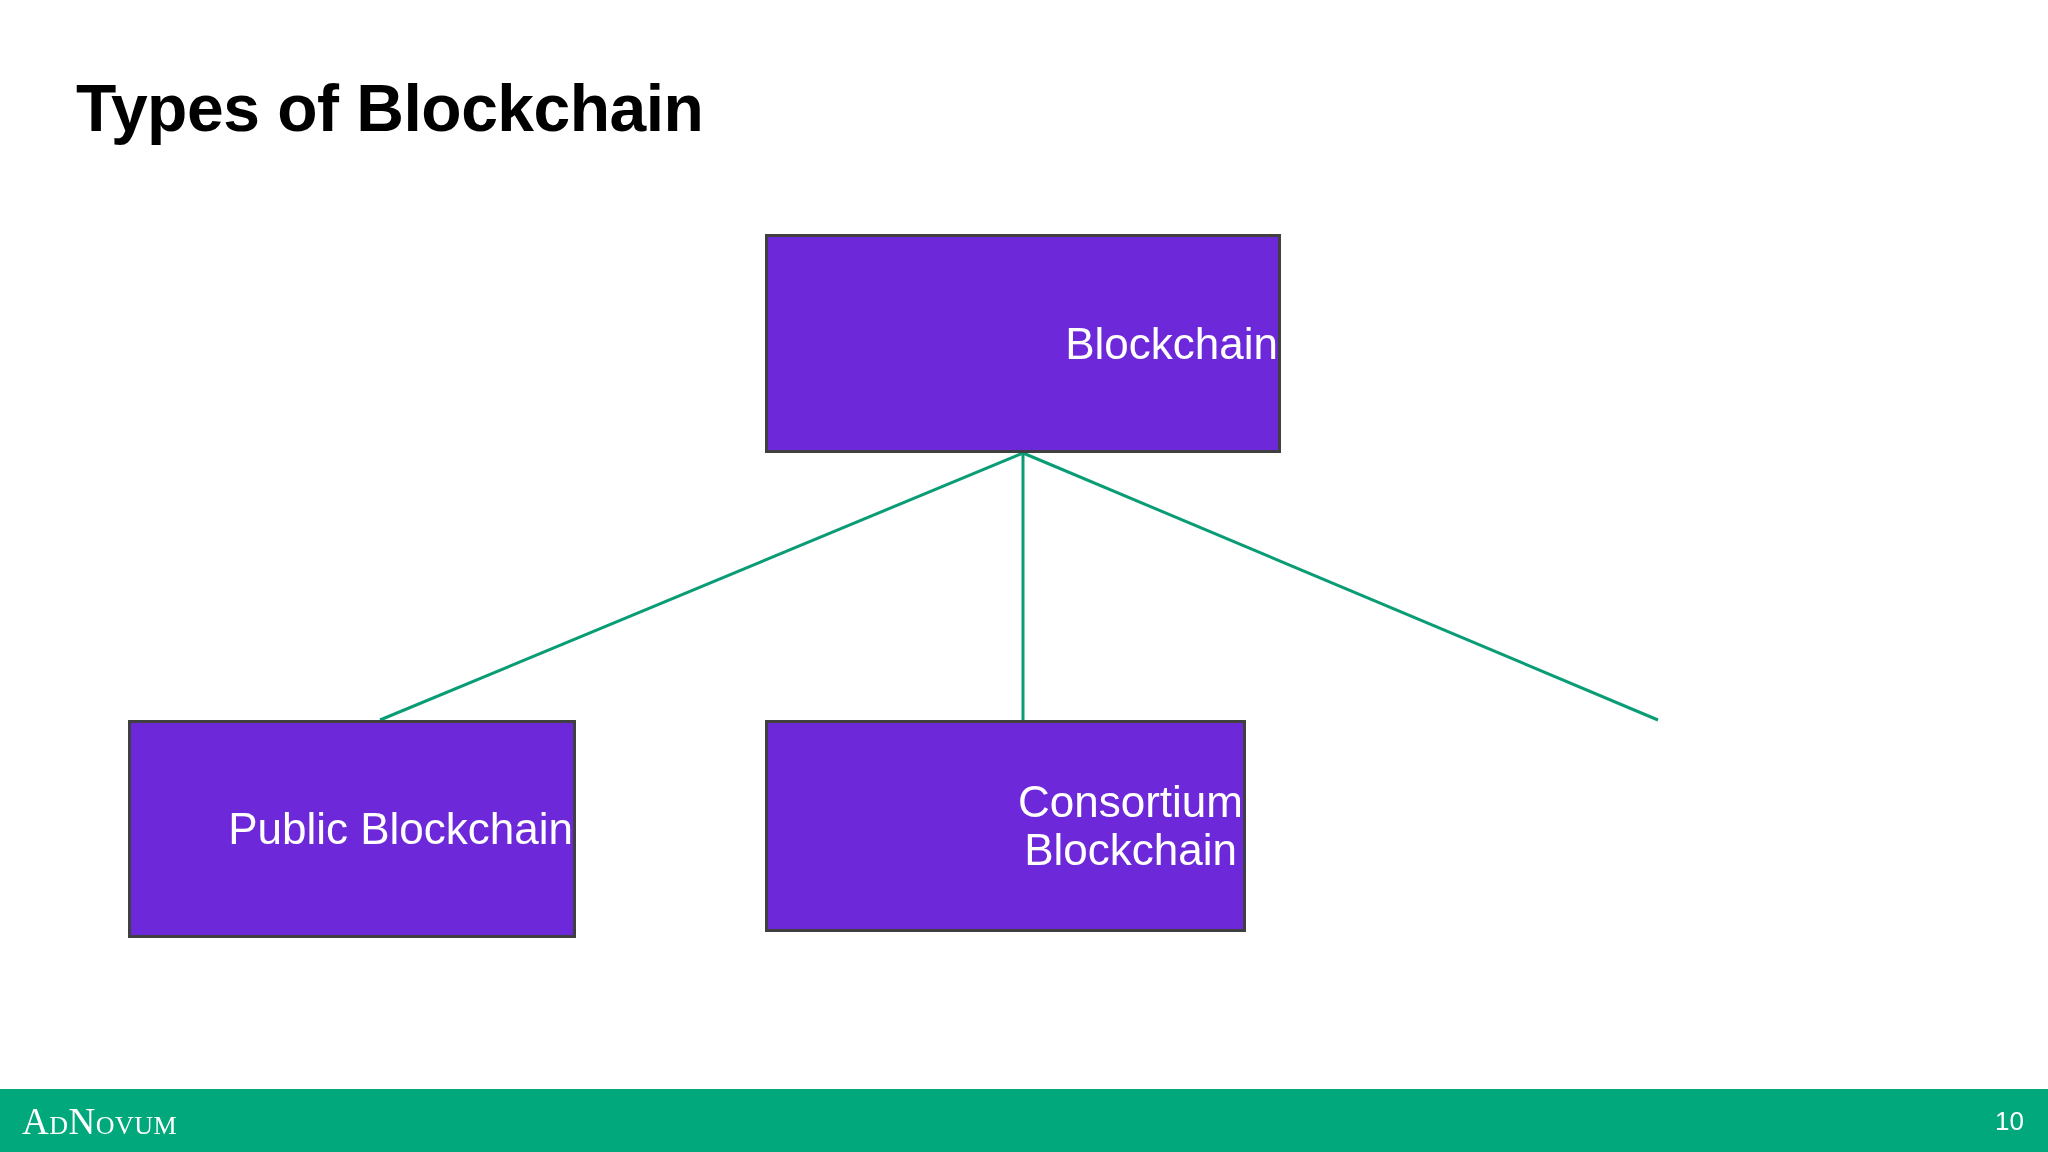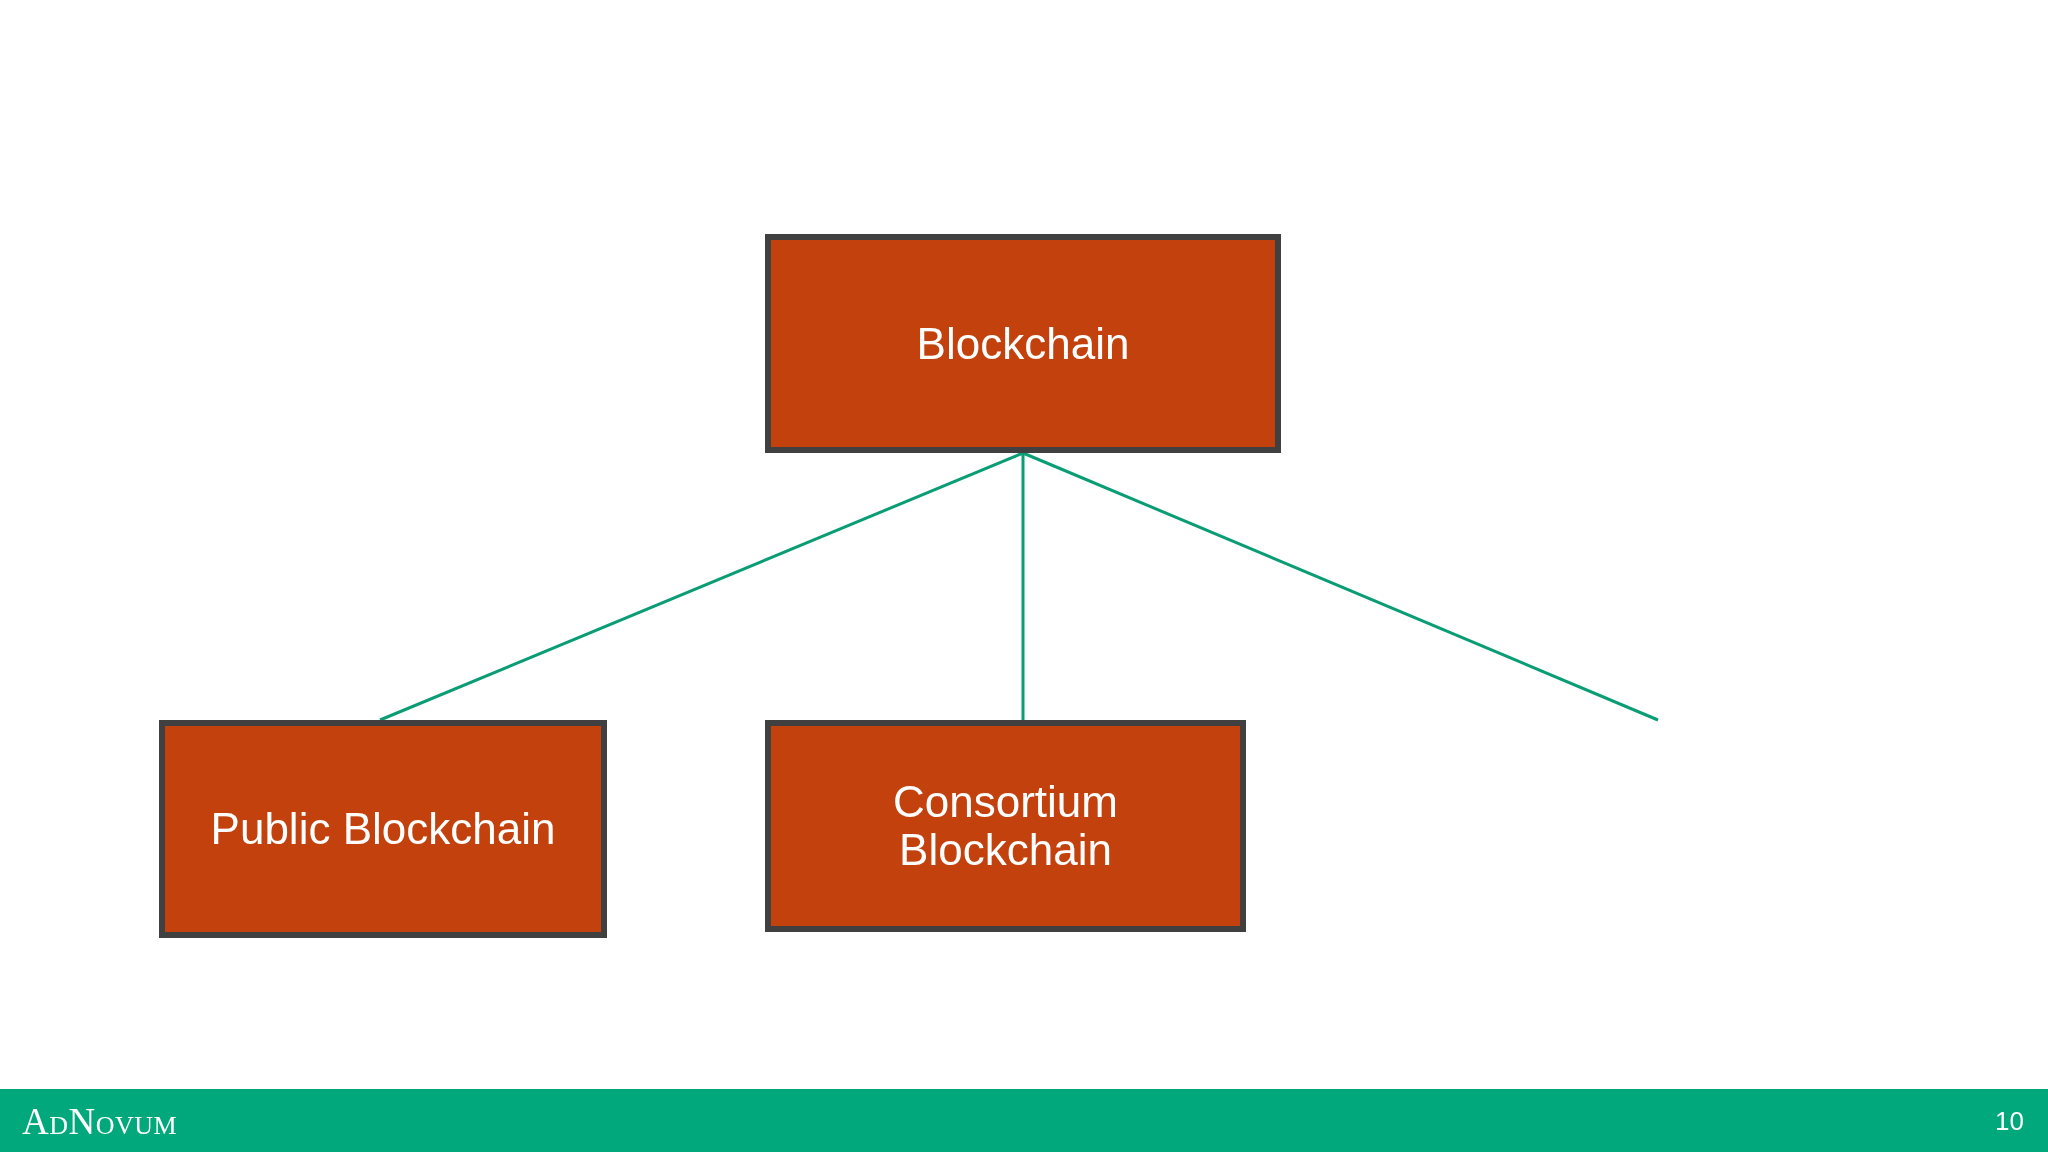--- a/index.html
+++ b/index.html
@@ -42,25 +42,25 @@
     left: 0;
     top: 0;
     width: 2048px;
     height: 1089px;
     pointer-events: none;
   }
 
   .node-box {
     position: absolute;
     box-sizing: border-box;
-    background: #c2410c;
-    border: 6px solid #404040;
+    background: #6d28d9;
+    border: 3px solid #404040;
     display: flex;
     align-items: center;
-    justify-content: center;
+    justify-content: flex-end;
     text-align: center;
   }
   .node-label {
     color: #ffffff;
     font-size: 44px;
     font-weight: normal;
     line-height: 1.08;
     white-space: pre-line;
   }
 
@@ -68,21 +68,20 @@
     left: 765px;
     top: 234px;
     width: 516px;
     height: 219px;
   }
   #node-public {
     left: 128px;
     top: 720px;
     width: 448px;
     height: 218px;
-    margin-left: 31px;
   }
   #node-consortium {
     left: 765px;
     top: 720px;
     width: 481px;
     height: 212px;
   }
   #node-private {
     left: 1396px;
     top: 720px;
@@ -127,20 +126,21 @@
     color: #ffffff;
     font-size: 26px;
     font-family: "Liberation Sans", sans-serif;
   }
 </style>
 </head>
 <body>
 
 <div id="slide">
 
+  <div id="slide-title">Types of Blockchain</div>
 
   <div id="diagram">
 
     <svg id="connector-svg" viewBox="0 0 2048 1089" preserveAspectRatio="none">
 
       <line x1="1023" y1="453" x2="380" y2="720" stroke="#0a9d75" stroke-width="3"></line>
       <line x1="1023" y1="453" x2="1023" y2="720" stroke="#0a9d75" stroke-width="3"></line>
       <line x1="1023" y1="453" x2="1658" y2="720" stroke="#0a9d75" stroke-width="3"></line>
     </svg>
 

